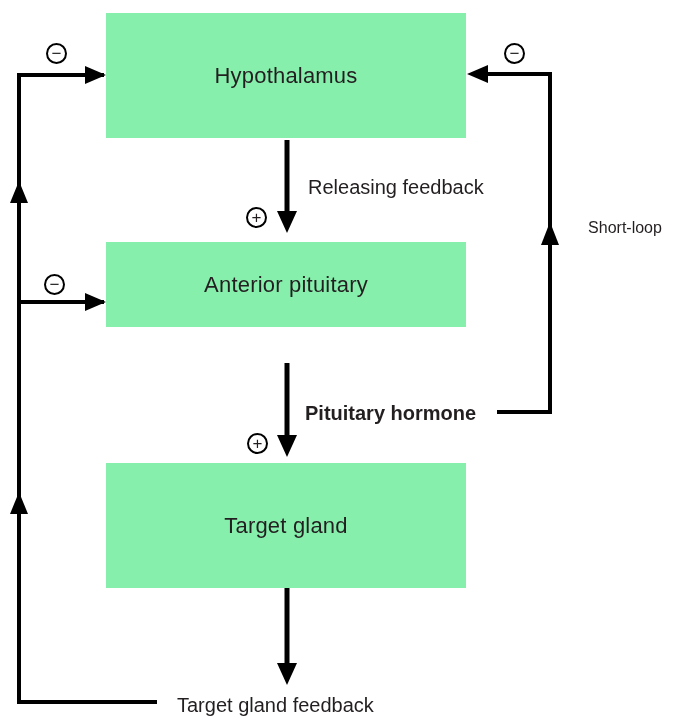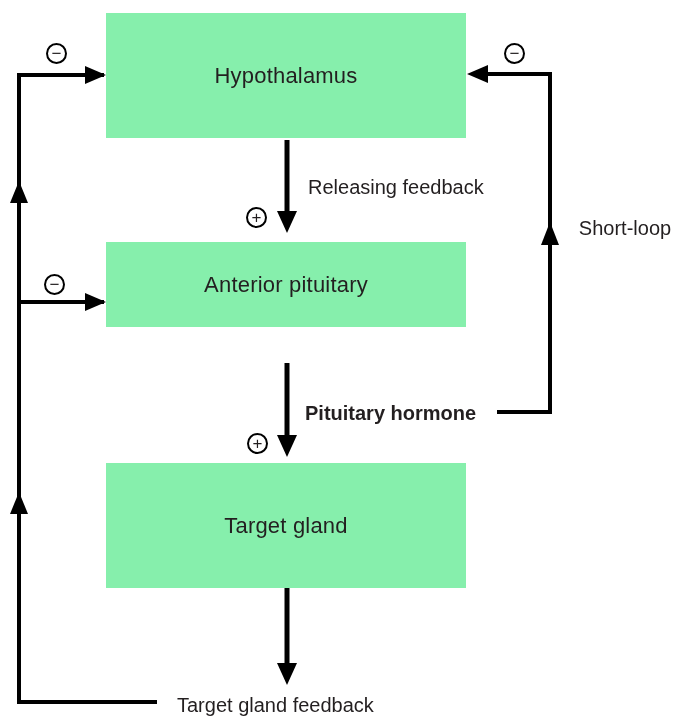--- a/index.html
+++ b/index.html
@@ -35,21 +35,21 @@
   #lbl-releasing  { left: 308px; top: 176px; }
   #lbl-pituitary  { left: 305px; top: 402px; font-weight: bold; }
   #lbl-targetgland{ left: 177px; top: 694px; }
 
   .feedback-label {
     position: absolute;
     left: 565px;
     top: 215px;
     width: 120px;
     text-align: center;
-    font-size: 20px;
+    font-size: 16px;
     line-height: 26px;
   }
 
   .sign-circle {
     position: absolute;
     width: 21px;
     height: 21px;
     border: 2px solid #000000;
     border-radius: 50%;
     background: #ffffff;

